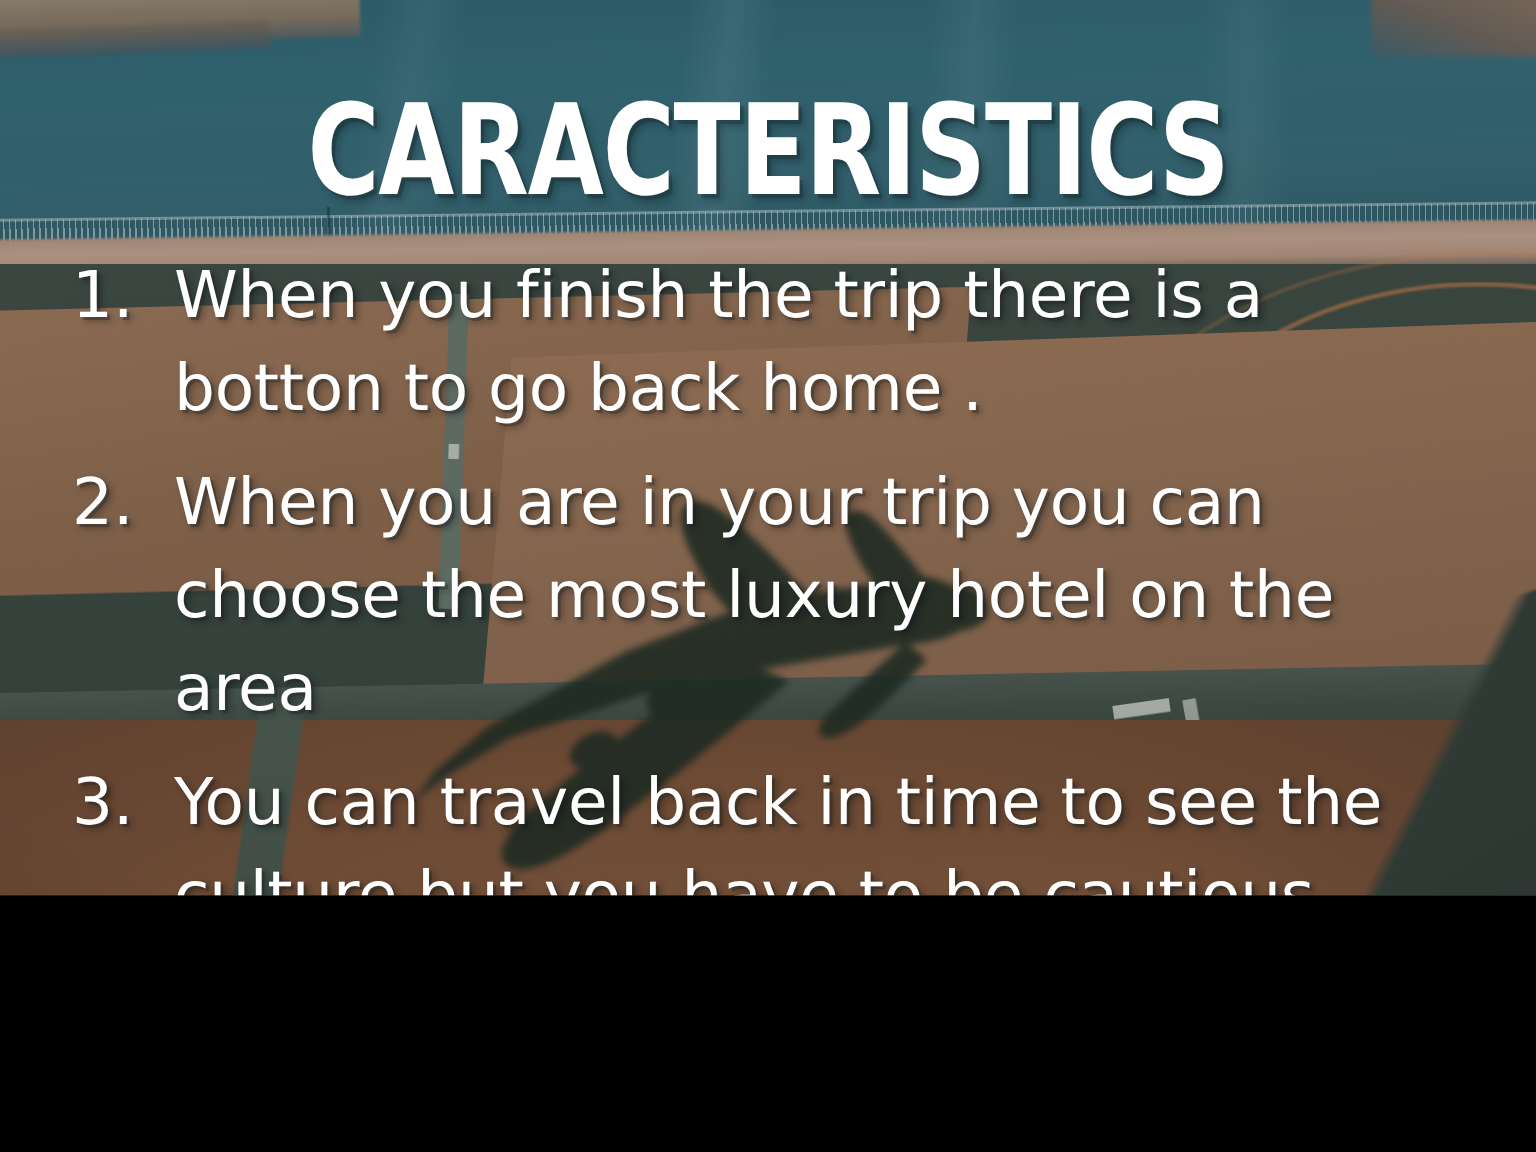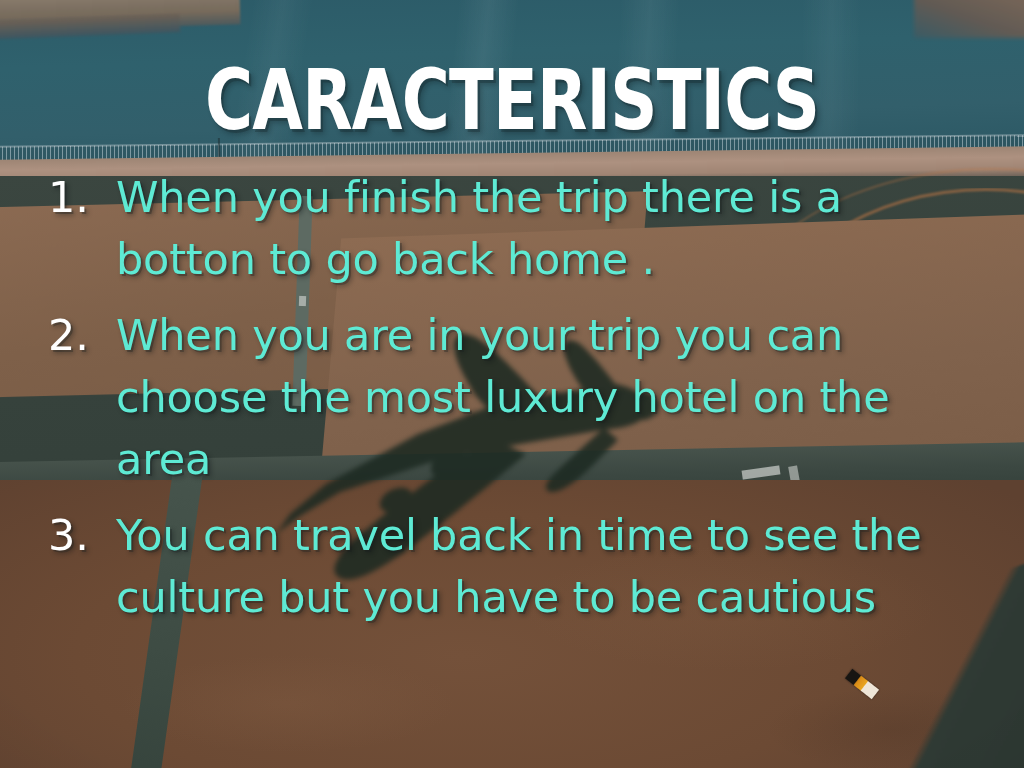--- a/index.html
+++ b/index.html
@@ -8,21 +8,21 @@
     padding: 0;
     background: #000;
   }
   body {
     font-family: "Liberation Sans", sans-serif;
   }
 
   #slide {
     position: relative;
     width: 1024px;
-    height: 768px;
+    height: 597px;
     overflow: hidden;
     background: #6b4a34;
     user-select: none;
   }
 
   
   .photo {
     position: absolute;
     inset: 0;
     overflow: hidden;
@@ -327,21 +327,21 @@
       2px 2px 0 rgba(25,30,30,0.32),
       3px 3px 5px rgba(10,15,18,0.40);
   }
 
   .text {
     flex: 1 1 auto;
     font-family: "DejaVu Sans", sans-serif;
     font-weight: 400;
     font-size: 43px;
     line-height: 62px;
-    color: #5eead4;
+    color: #ffffff;
     letter-spacing: -0.2px;
     text-shadow:
       2px 2px 0 rgba(25,30,30,0.32),
       3px 3px 5px rgba(10,15,18,0.40);
   }
 </style>
 </head>
 <body>
 
 <div id="slide">

